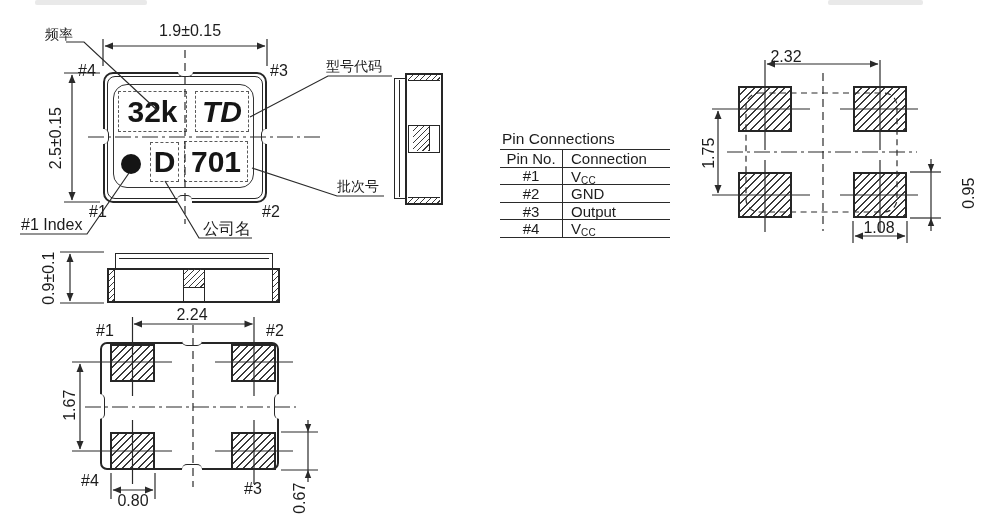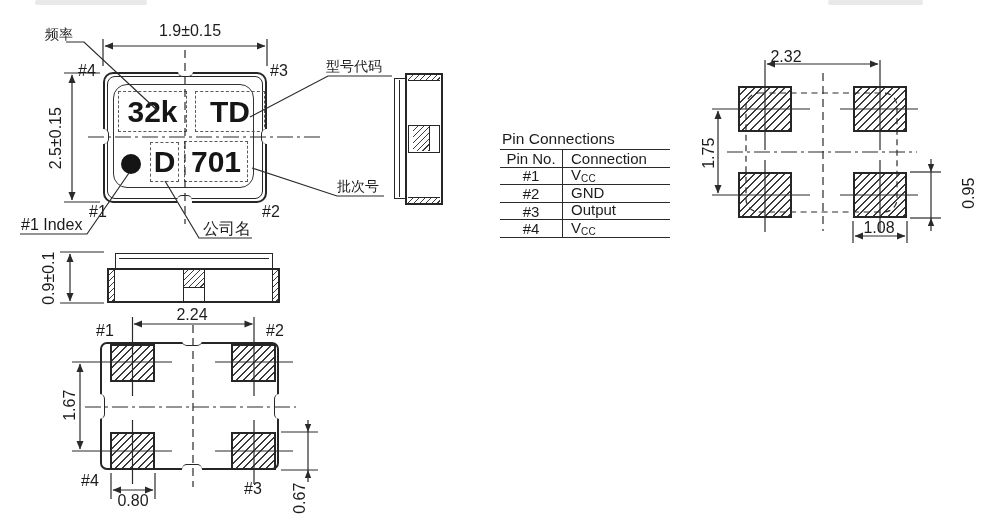--- a/index.html
+++ b/index.html
@@ -19,21 +19,21 @@
   .outline2 { border: 2px solid #262626; }
   .outline1 { border: 1.3px solid #262626; }
   .dashbox { position:absolute; border: 1.6px dashed #5a5a5a; display:flex; align-items:center; justify-content:center; }
   .mark-text { font-weight: bold; font-size: 30px; letter-spacing: 0px; color:#161616; }
   .notch { position:absolute; background:#fff; z-index: 2; }
   svg.overlay { position:absolute; left:0; top:0; z-index:3; }
   .textlayer { z-index:4; }
   
   .pt-title { position:absolute; font-size:15.5px; }
   .pt-grid { position:absolute; border-top:1.6px solid #2a2a2a; }
-  .pt-row { display:flex; border-bottom:1.6px solid #2a2a2a; height:17.6px; align-items:flex-end; }
+  .pt-row { display:flex; border-bottom:1.6px solid #2a2a2a; height:17.6px; align-items:flex-start; }
   .pt-c1 { width:63px; text-align:center; border-right:1.6px solid #2a2a2a; height:100%; display:flex; align-items:center; justify-content:center; font-size:15px; }
   .pt-c2 { flex:1; padding-left:8px; font-size:15px; }
   .sub { font-size:10px; vertical-align:-2px; letter-spacing:.3px; }
   .tv-title { position:absolute; font-size:25px; font-weight:bold; letter-spacing:0.5px; }
   .artifact { position:absolute; height:5px; top:0; background:#cfcfcf; opacity:.45; border-radius:2px; }
 </style>
 </head>
 <body>
 
 <div id="stage">
@@ -48,21 +48,21 @@
     <div class="abs" style="left:113px;top:84px;width:141px;height:104px;border:1.4px solid #333;border-radius:14px;"></div>
 
     <div class="notch" style="left:178px;top:69px;width:15px;height:8px;border-bottom:1.5px solid #262626;border-bottom-left-radius:5px;border-bottom-right-radius:5px;"></div>
     <div class="notch" style="left:177px;top:195px;width:15px;height:8px;border-top:1.5px solid #262626;border-top-left-radius:5px;border-top-right-radius:5px;"></div>
     <div class="notch" style="left:101px;top:129px;width:8px;height:15px;border-right:1.5px solid #262626;border-top-right-radius:5px;border-bottom-right-radius:5px;"></div>
     <div class="notch" style="left:261px;top:129px;width:8px;height:15px;border-left:1.5px solid #262626;border-top-left-radius:5px;border-bottom-left-radius:5px;"></div>
 
     <div class="dashbox" style="left:118px;top:91px;width:69px;height:41px;">
       <span class="mark-text">32k</span>
     </div>
-    <div class="dashbox" style="left:195px;top:91px;width:70px;height:41px;">
+    <div class="dashbox" style="left:195px;top:91px;width:54px;height:41px;font-style:italic;">
       <span class="mark-text">TD</span>
     </div>
     <div class="dashbox" style="left:150px;top:142px;width:29px;height:40px;">
       <span class="mark-text">D</span>
     </div>
     <div class="dashbox" style="left:184px;top:141px;width:64px;height:41px;">
       <span class="mark-text">701</span>
     </div>
 
     <div class="abs" style="left:121px;top:154px;width:20px;height:20px;background:#151515;border-radius:50%;z-index:4;"></div>

